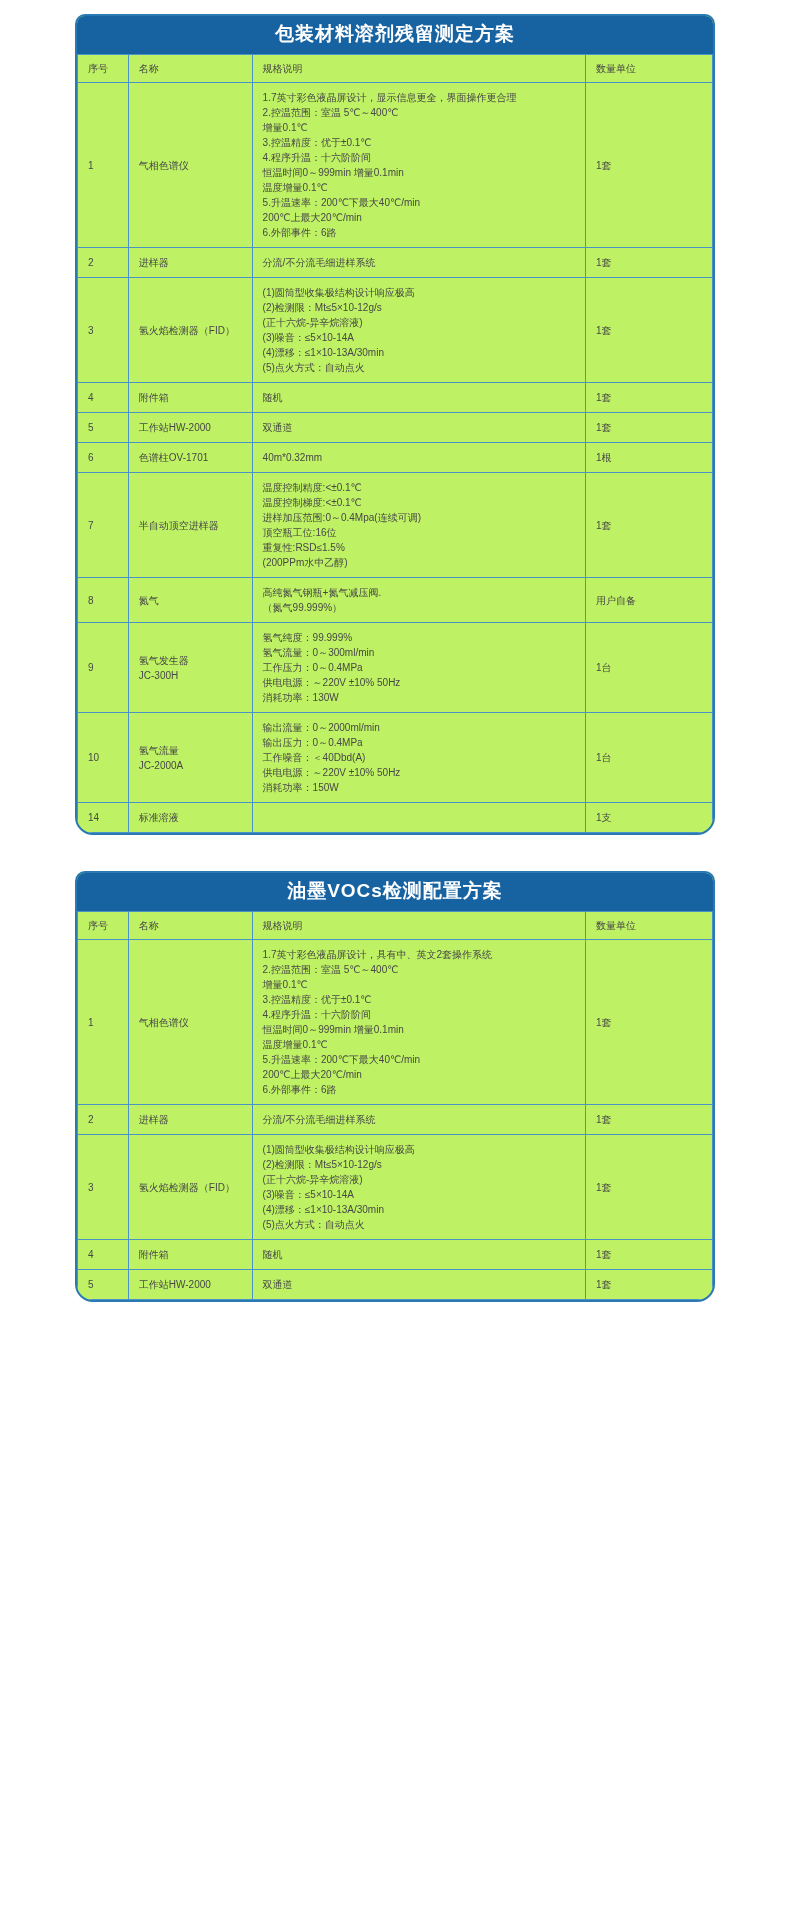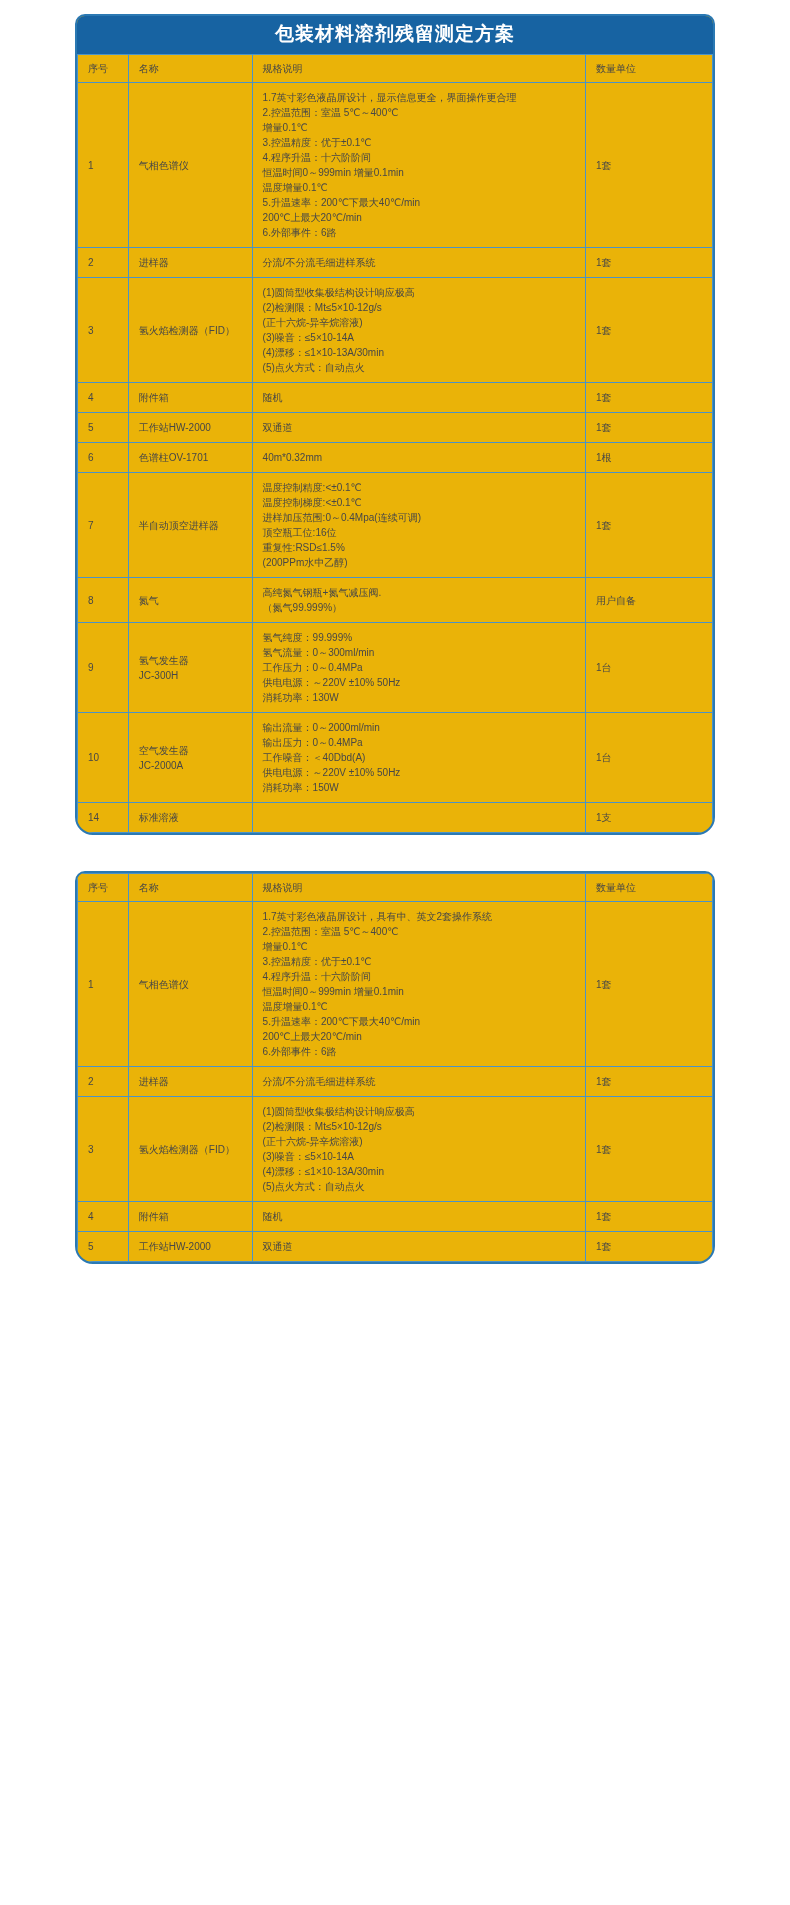--- a/index.html
+++ b/index.html
@@ -7,21 +7,21 @@
     width:790px; min-height:1905px; background:#ffffff;
     font-family:"Liberation Sans","DejaVu Sans",sans-serif;
     color:var(--body-text,#474747);
     -webkit-font-smoothing:antialiased;
   }
   .page { padding:14px 0 24px; }
   .table-wrap {
     width:636px; margin:0 auto 36px;
     border:2px solid var(--outer-border,#2b79b3);
     border-radius:10px 10px 18px 18px;
-    overflow:hidden; background:#eab308;
+    overflow:hidden; background:#bef264;
   }
   .table-title {
     background:var(--title-bar-bg,#1763a2);
     color:var(--title-text,#ffffff);
     font-weight:bold; font-size:19px; letter-spacing:1px;
     text-align:center; padding:5px 8px 7px;
   }
   table.spec { width:100%; border-collapse:collapse; font-size:10px; }
   table.spec th, table.spec td {
     border:1px solid var(--grid-line,#4b93c7);
@@ -126,40 +126,41 @@
 JC-300H</td>
             <td class="col2">氢气纯度：99.999%
 氢气流量：0～300ml/min
 工作压力：0～0.4MPa
 供电电源：～220V ±10% 50Hz
 消耗功率：130W</td>
             <td class="col3">1台</td>
           </tr>
           <tr>
             <td class="col0">10</td>
-            <td class="col1">空气发生器
+            <td class="col1">氢气流量
 JC-2000A</td>
             <td class="col2">输出流量：0～2000ml/min
 输出压力：0～0.4MPa
 工作噪音：＜40Dbd(A)
 供电电源：～220V ±10% 50Hz
 消耗功率：150W</td>
             <td class="col3">1台</td>
           </tr>
           <tr>
             <td class="col0">14</td>
             <td class="col1">标准溶液</td>
             <td class="col2"></td>
             <td class="col3">1支</td>
           </tr>
         </tbody>
     </table>
   </div>
 
   <div class="table-wrap">
+    <div class="table-title">油墨VOCs检测配置方案</div>
     <table class="spec">
       <thead>
           <tr>
             <th class="col0">序号</th>
             <th class="col1">名称</th>
             <th class="col2">规格说明</th>
             <th class="col3">数量单位</th>
           </tr>
         </thead>
       <tbody>

